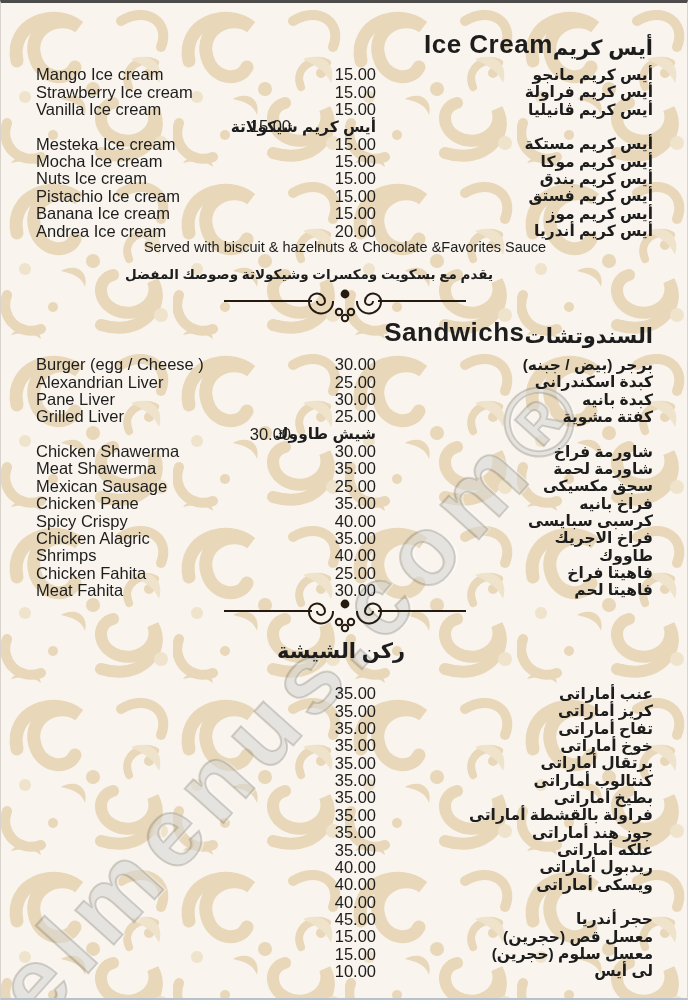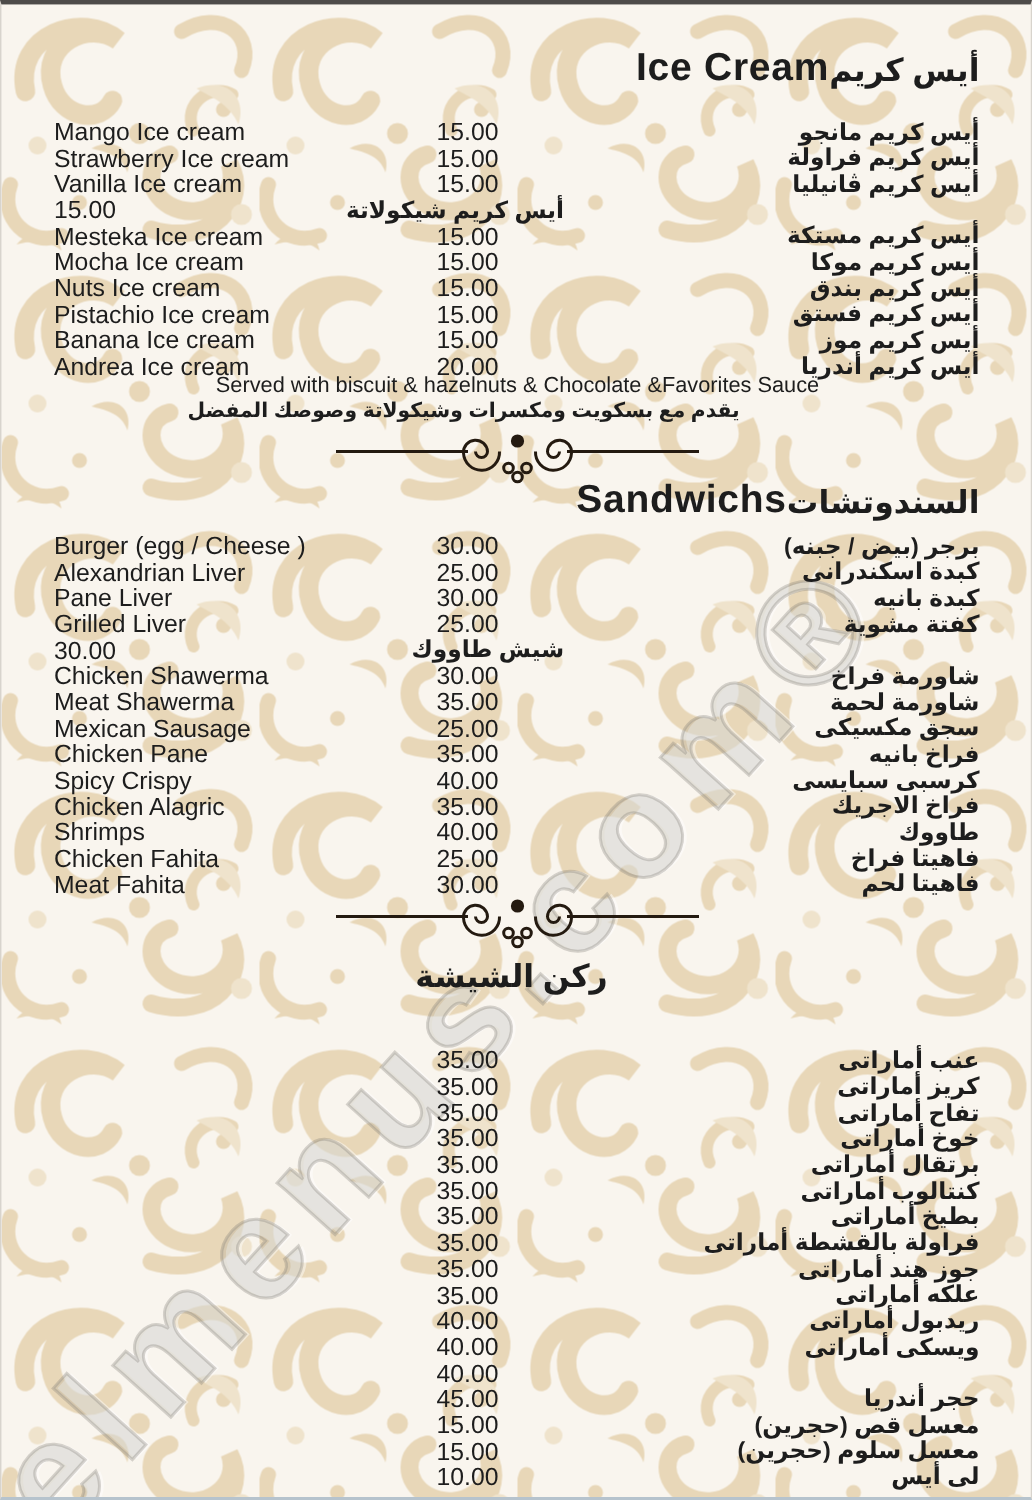--- a/index.html
+++ b/index.html
@@ -22,24 +22,24 @@
     -webkit-text-stroke:2px rgba(125,122,116,0.30);
     text-shadow:2px 2px 0 rgba(255,255,255,0.45);
     transform:rotate(-48deg); transform-origin:0 50%;
     pointer-events:none;
   }
   .content{position:absolute; left:0; top:0; width:688px; height:1000px; z-index:2;}
   .section{position:absolute; left:35px; right:36px;}
   .sec-head{display:flex; justify-content:flex-end; align-items:flex-end;}
   .title-en{font-size:26px; font-weight:700; letter-spacing:0.5px;}
   .title-ar{font-size:21px; font-weight:700;}
-  .rows{margin-top:20px;}
+  .rows{margin-top:6px;}
   .row{display:grid; grid-template-columns:255px 85px 1fr; align-items:center; height:17.35px;}
   .c-en{font-size:16.5px; line-height:1; white-space:nowrap;}
-  .c-price{font-size:16.5px; line-height:1; text-align:left; white-space:nowrap;}
+  .c-price{font-size:16.5px; line-height:1; text-align:right; white-space:nowrap;}
   .c-ar{font-size:15.5px; font-weight:700; line-height:1; text-align:right; white-space:nowrap;}
   .note-en{position:absolute; left:0; width:688px; text-align:center; font-size:14.5px;}
   .note-ar{position:absolute; left:0; width:616px; text-align:center; font-size:13.5px; font-weight:700;}
   .divider{position:absolute; left:0; width:688px; text-align:center;}
   .shisha-title{position:absolute; left:0; width:680px; text-align:center; font-size:21px; font-weight:700;}
 </style>
 </head>
 <body>
 
 <div class="page">
@@ -137,21 +137,21 @@
           </div>
 
           <div class="row">
             <span class="c-en">Andrea Ice cream</span>
             <span class="c-price">20.00</span>
             <span class="c-ar" dir="rtl">أيس كريم أندريا</span>
           </div>
         </div>
     </div>
 
-    <div class="note-en" style="top:246px;">Served with biscuit &amp; hazelnuts &amp; Chocolate &amp;Favorites Sauce</div>
+    <div class="note-en" style="top:236px;">Served with biscuit &amp; hazelnuts &amp; Chocolate &amp;Favorites Sauce</div>
     <div class="note-ar" dir="rtl" style="top:263px;">يقدم مع بسكويت ومكسرات وشيكولاتة وصوصك المفضل</div>
 
     <div class="divider" style="top:282px;">
       <svg width="250" height="38" viewBox="0 0 250 38" aria-hidden="true">
         <g stroke="#241a10" fill="none" stroke-width="2">
           <path d="M4,16 H92"></path>
           <path d="M158,16 H246"></path>
           <path d="M113,16 a12,12 0 1,1 -24,1 a8,8 0 0,1 16,-1 a4,4 0 0,1 -8,0"></path>
           <path d="M137,16 a12,12 0 1,0 24,1 a8,8 0 0,0 -16,-1 a4,4 0 0,0 8,0"></path>
           <circle cx="119" cy="27" r="3.2"></circle>

